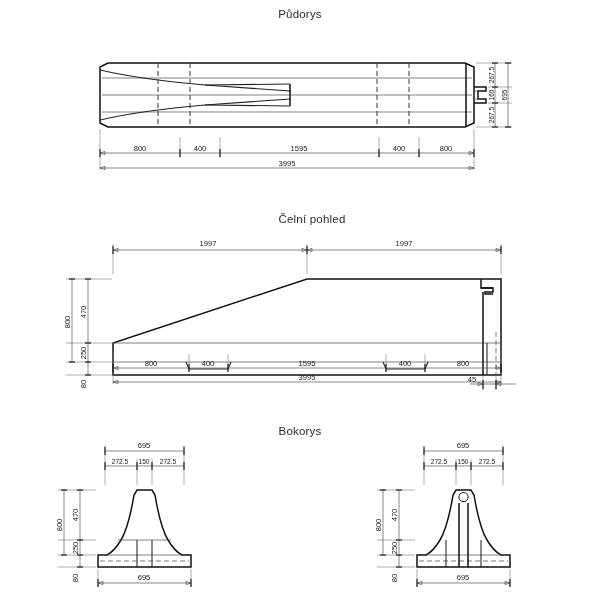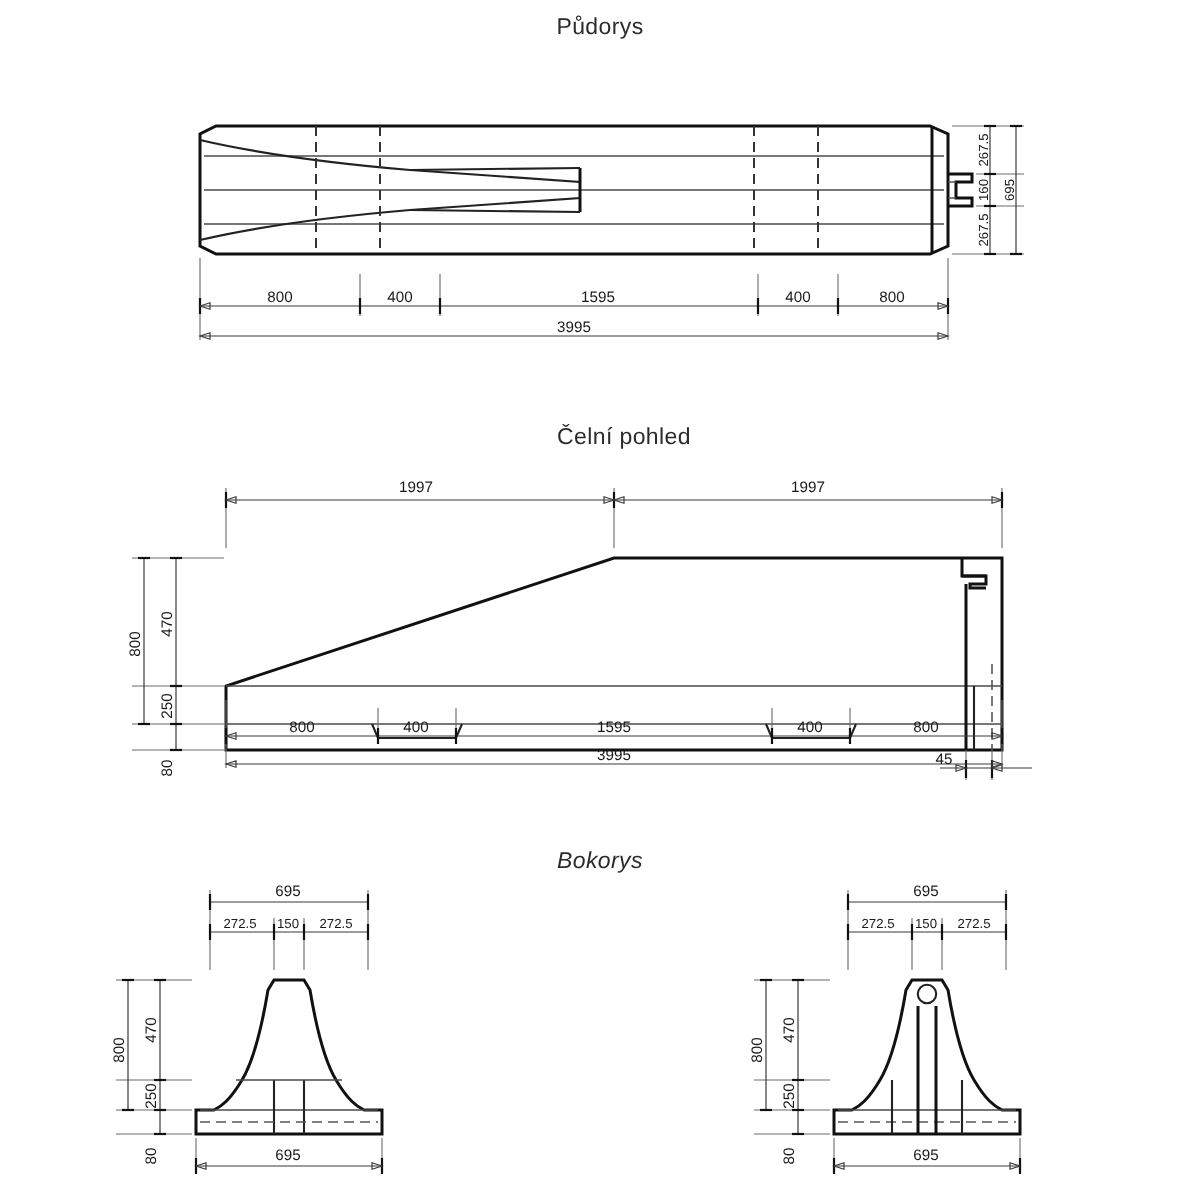--- a/index.html
+++ b/index.html
@@ -280,21 +280,21 @@
 
       <text class="dimtext" x="151" y="18" text-anchor="middle">800</text>
       <text class="dimtext" x="208" y="18" text-anchor="middle">400</text>
       <text class="dimtext" x="307" y="18" text-anchor="middle">1595</text>
       <text class="dimtext" x="405" y="18" text-anchor="middle">400</text>
       <text class="dimtext" x="463" y="18" text-anchor="middle">800</text>
       <text class="dimtext" x="307" y="32" text-anchor="middle">3995</text>
     </g>
   </svg>
 
-  <div class="view-title" style="left:0; top:425px; width:600px;font-style:italic;">Bokorys</div>
+  <div class="view-title" style="left:0; top:425px; width:600px;">Bokorys</div>
 
   <svg width="300" height="160" viewBox="0 0 300 160" style="position:absolute;left:0;top:435px;">
 
     <g>
       <line class="extline" x1="105" y1="10" x2="105" y2="50"></line>
       <line class="extline" x1="184" y1="10" x2="184" y2="50"></line>
       <line class="extline" x1="137" y1="24" x2="137" y2="50"></line>
       <line class="extline" x1="152" y1="24" x2="152" y2="50"></line>
 
       <line class="dimline" x1="105" y1="16" x2="184" y2="16"></line>

